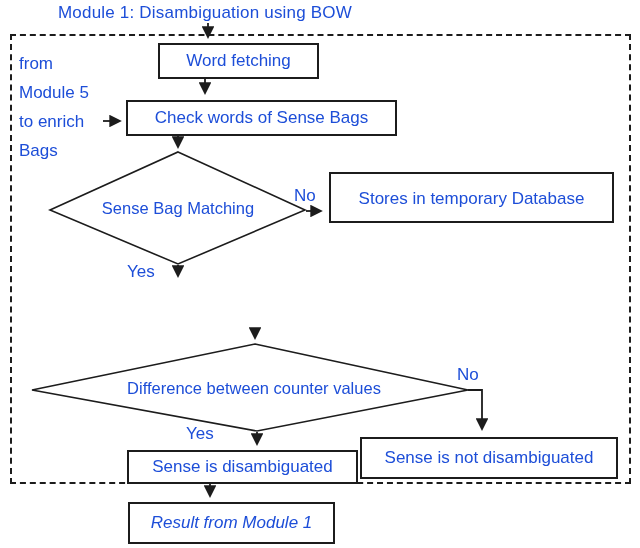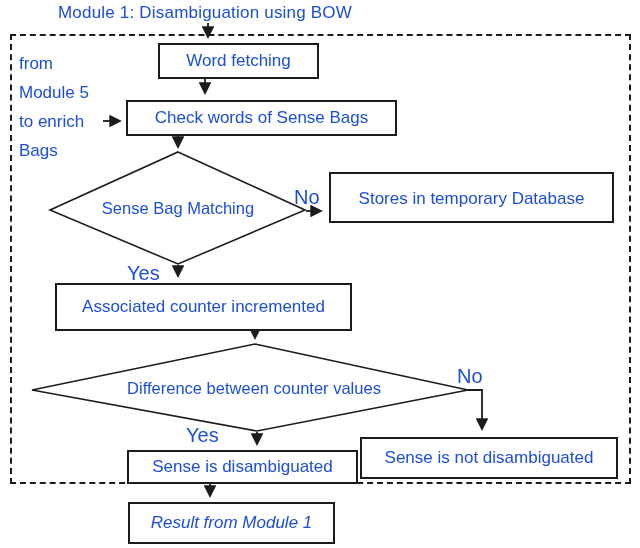--- a/index.html
+++ b/index.html
@@ -20,21 +20,21 @@
     position:absolute;border:2px solid #1c1c1c;background:#ffffff;
     display:flex;align-items:center;justify-content:center;
     font-size:17px;text-align:center;box-sizing:border-box;
     white-space:nowrap;line-height:1.1;
   }
   .box.top-aligned{align-items:flex-start;padding-top:16px;}
   .edge-layer{position:absolute;left:0;top:0;width:640px;height:548px;pointer-events:none;}
   .dlabel{
     position:absolute;font-size:16.5px;text-align:center;white-space:nowrap;line-height:1.1;
   }
-  .elabel{position:absolute;font-size:20px;white-space:nowrap;line-height:1;}
+  .elabel{position:absolute;font-size:17px;white-space:nowrap;line-height:1;}
   .annotation{position:absolute;left:19px;top:49px;font-size:17px;line-height:29px;}
   .annotation div{white-space:nowrap;}
 </style>
 </head>
 <body>
 
 <div id="stage">
 
   <div class="title">Module 1: Disambiguation using BOW</div>
 
@@ -78,21 +78,20 @@
     <div>to enrich</div>
     <div>Bags</div>
   </div>
 
   <div class="box" style="left:142px;top:43px;width:161px;height:36px;margin-left:16px;">Word fetching</div>
 
   <div class="box" style="left:126px;top:100px;width:271px;height:36px;">Check words of Sense Bags</div>
 
   <div class="box top-aligned" style="left:329px;top:172px;width:285px;height:51px;">Stores in temporary Database</div>
 
-  <div class="box" style="left:55px;top:283px;width:297px;height:48px;">Associated counter incremented</div>
 
   <div class="box" style="left:360px;top:437px;width:258px;height:42px;">Sense is not disambiguated</div>
 
   <div class="box" style="left:127px;top:450px;width:231px;height:34px;">Sense is disambiguated</div>
 
   <div class="box" style="left:128px;top:502px;width:207px;height:42px;font-style:italic;">Result from Module 1</div>
 
   <div class="dlabel" style="left:70px;top:199px;width:216px;">Sense Bag Matching</div>
 
   <div class="dlabel" style="left:58px;top:379px;width:392px;">Difference between counter values</div>

